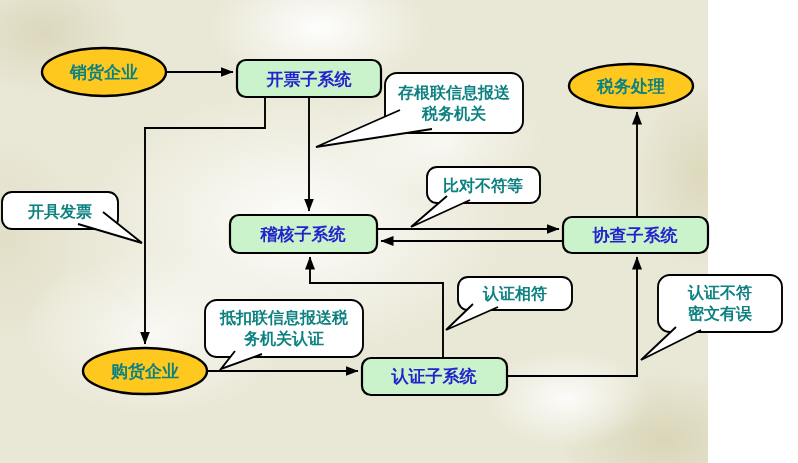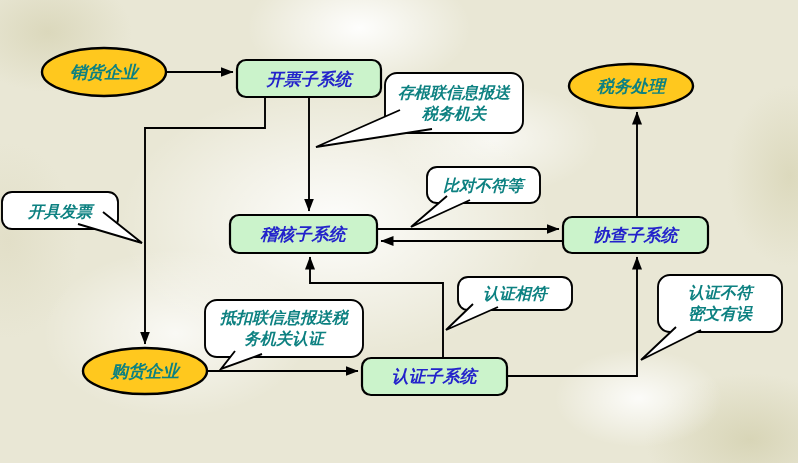--- a/index.html
+++ b/index.html
@@ -1,33 +1,32 @@
 <!DOCTYPE html>
 <html><head>
 <meta charset="utf-8">
 <style>
   html,body{margin:0;padding:0;}
   body{
     width:798px;height:463px;overflow:hidden;
     font-family:"Liberation Sans","DejaVu Sans",sans-serif;
   }
   .stage{
-    position:relative;width:798px;height:463px;
+    position:relative;width:708px;height:463px;
     background:
       radial-gradient(ellipse 160px 90px at 45% 6%, rgba(255,255,255,.95), rgba(255,255,255,0) 70%),
       radial-gradient(ellipse 300px 190px at 42% 48%, rgba(255,255,255,.92), rgba(255,255,255,0) 72%),
       radial-gradient(ellipse 190px 120px at 22% 72%, rgba(255,255,255,.75), rgba(255,255,255,0) 70%),
       radial-gradient(ellipse 120px 70px at 80% 86%, rgba(255,255,255,.85), rgba(255,255,255,0) 70%),
       radial-gradient(ellipse 150px 80px at 62% 30%, rgba(255,255,255,.7), rgba(255,255,255,0) 70%),
       radial-gradient(ellipse 120px 85px at 6% 7%, #dbd8bc, rgba(219,216,188,0) 70%),
       radial-gradient(ellipse 90px 130px at 99% 38%, #dcd9bd, rgba(220,217,189,0) 70%),
       radial-gradient(ellipse 150px 95px at 94% 95%, #d8d5b7, rgba(216,213,183,0) 70%),
       radial-gradient(ellipse 100px 140px at 1% 52%, #e2dfc8, rgba(226,223,200,0) 70%),
       #e9e7d5;
-    font-style: italic;
   }
   svg{position:absolute;left:0;top:0;}
   .node-rect{fill:#cbf3cb;stroke:#000;stroke-width:2.2;}
   .node-ellipse{fill:#ffc81e;stroke:#000;stroke-width:2.4;}
   .callout{fill:#fff;stroke:#000;stroke-width:1.9;}
   .tail-fill{fill:#fff;stroke:none;}
   .tail-line{fill:none;stroke:#000;stroke-width:1.9;stroke-linejoin:miter;}
   .flow{fill:none;stroke:#000;stroke-width:1.9;}
   .t-rect{fill:#2323cb;font-size:17px;font-weight:bold;text-anchor:middle;}
   .t-teal{fill:#0d8181;font-size:17px;font-weight:bold;text-anchor:middle;}

